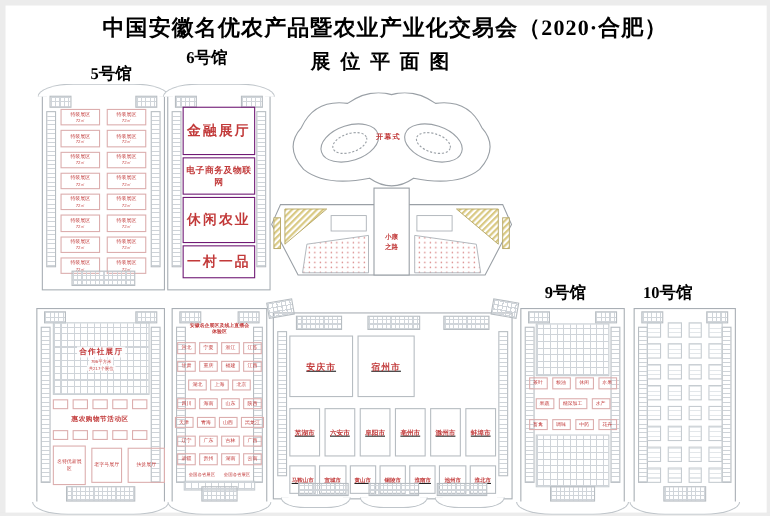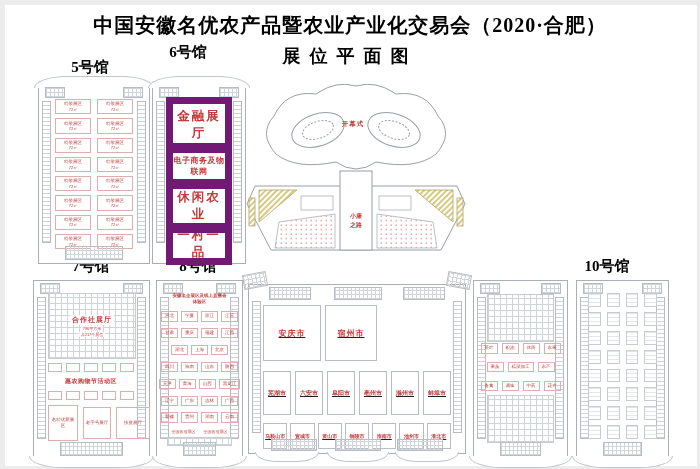--- a/index.html
+++ b/index.html
@@ -41,21 +41,21 @@
   .entry.tl{left:6px;top:2px;} .entry.tr{right:6px;top:2px;}
   .bottomstrip{position:absolute;left:26px;right:26px;bottom:3px;height:12px;border:1px solid #b7bdc2;}
 
   .red{color:#c23a3a;}
   .booths5{position:absolute;left:16px;top:14px;width:78px;height:150px;display:grid;
            grid-template-columns:1fr 1fr;grid-auto-rows:1fr;gap:4px 6px;}
   .b5{border:1px solid #dcaeae;display:flex;flex-direction:column;align-items:center;justify-content:center;
       line-height:1.25;text-align:center;color:#c23a3a;}
   .b5 .l1{font-size:4.5px;} .b5 .l2{font-size:4px;}
 
-  .zone{position:absolute;left:13px;right:13px;border:7px solid #701a75;display:flex;
+  .zone{position:absolute;left:13px;right:13px;border:1px solid #701a75;display:flex;
         align-items:center;justify-content:center;text-align:center;}
   .zl{font-weight:bold;font-size:12.5px;letter-spacing:2px;}
   .zm{font-weight:bold;font-size:8px;letter-spacing:0.5px;}
 
   .coop{position:absolute;left:14px;top:12px;width:86px;height:64px;}
   .coop-ovl{position:absolute;inset:0;display:flex;flex-direction:column;align-items:center;
         justify-content:center;gap:1px;text-align:center;}
   .coop-ovl span{background:rgba(255,255,255,0.85);padding:0 2px;}
   .coop-t{font-weight:bold;font-size:7px;letter-spacing:1px;}
   .coop-s{font-size:4px;}
@@ -105,24 +105,23 @@
 
 <div class="page">
   <div class="edge top"></div>
   <div class="edge left"></div>
   <div class="edge right"></div>
   <div class="edge bottom"></div>
 
   <div class="title">中国安徽名优农产品暨农业产业化交易会（2020·合肥）</div>
   <div class="subtitle">展位平面图</div>
 
-  <div class="hall-label" style="left:45px;top:58px;width:90px">5号馆</div>
+  <div class="hall-label" style="left:56px;top:58px;width:90px">5号馆</div>
   <div class="hall-label" style="left:143px;top:43px;width:90px">6号馆</div>
-  <div class="hall-label" style="left:46px;top:257px;width:90px">7号馆</div>
-  <div class="hall-label" style="left:153px;top:257px;width:90px">8号馆</div>
+  <div class="hall-label" style="left:469px;top:257px;width:90px">9号馆</div>
   <div class="hall-label" style="left:562px;top:257px;width:90px">10号馆</div>
 
   <div class="hall-body" style="left:38px;top:84px;width:110px;height:178px">
     <div class="canopy top"></div>
     <div class="entry tl hatchfill"></div>
     <div class="entry tr hatchfill"></div>
     <div class="vstrip l"></div>
     <div class="vstrip r"></div>
     <div class="booths5" id="booths5">
         <div class="b5">

